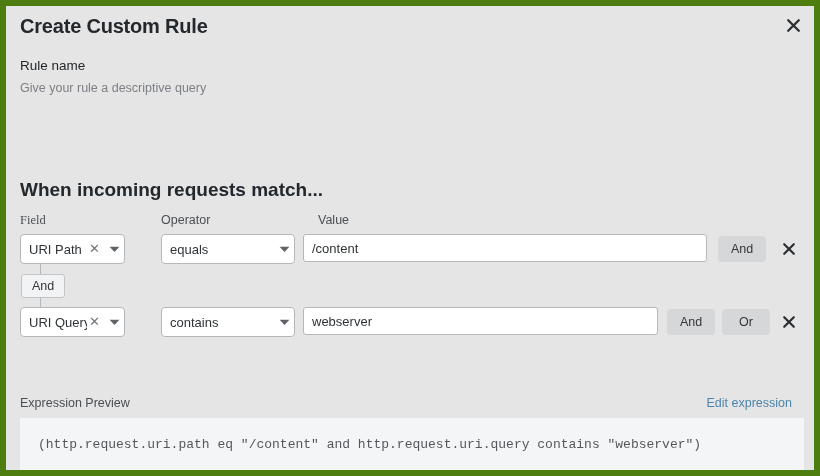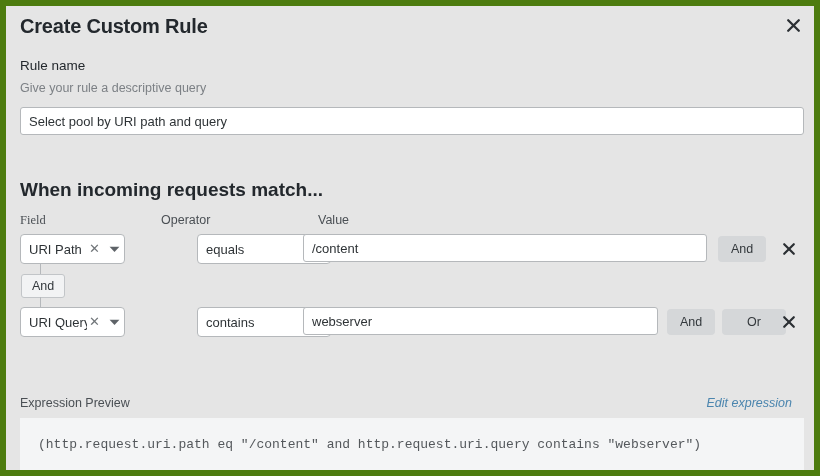--- a/index.html
+++ b/index.html
@@ -127,21 +127,20 @@
     color: #2e3336;
     user-select: none;
   }
   .select-field {
     left: 14px;
     width: 105px;
   }
   .select-operator {
     left: 155px;
     width: 134px;
-    margin-left: 36px;
   }
   .select-text {
     flex: 1 1 auto;
     padding-left: 8px;
     white-space: nowrap;
     overflow: hidden;
     text-overflow: clip;
   }
   .clear-x {
     flex: 0 0 auto;
@@ -197,21 +196,21 @@
     padding: 0;
     cursor: pointer;
   }
   .row-delete svg { display: block; }
 
   
   #and-btn-0    { left: 712px; width: 48px; }
   #delete-btn-0 { left: 772px; }
   
   #and-btn-1    { left: 661px; width: 48px; }
-  #or-btn-1     { left: 716px; width: 64px; }
+  #or-btn-1     { left: 716px; width: 48px; }
   #delete-btn-1 { left: 772px; }
 
   
   .connector-line {
     position: absolute;
     left: 34px;
     width: 1px;
     background: #b5b8bb;
   }
   #conn-top    { top: 258px; height: 11px; }
@@ -242,21 +241,20 @@
     color: #4a4f54;
   }
   .expr-edit-link {
     position: absolute;
     right: 22px;
     top: 390px;
     font-size: 12.5px;
     color: #4b85ae;
     text-decoration: none;
     cursor: pointer;
-    font-style: italic;
   }
   .expr-box {
     position: absolute;
     left: 14px;
     top: 412px;
     width: 784px;
     height: 52px;
     box-sizing: border-box;
     background: #f4f5f6;
     display: flex;
@@ -277,21 +275,20 @@
 
   <div class="dlg-title">Create Custom Rule</div>
   <button class="close-btn">
     <svg width="15" height="15" viewBox="0 0 15 15" aria-hidden="true">
       <path d="M2.2 2.2 L12.8 12.8 M12.8 2.2 L2.2 12.8" stroke="#2b2f33" stroke-width="2.3" stroke-linecap="round"></path>
     </svg>
   </button>
 
   <div class="field-label" id="rule-name-label">Rule name</div>
   <div class="field-help" id="rule-name-help">Give your rule a descriptive query</div>
-  <input class="text-input" id="rule-name-input" type="text" value="Select pool by URI path and query" style="">
 
   <div class="section-heading">When incoming requests match...</div>
 
   <div class="col-head" id="col-field">Field</div>
   <div class="col-head" id="col-operator">Operator</div>
   <div class="col-head" id="col-value">Value</div>
 
   <div class="connector-line" id="conn-top"></div>
   <div class="connector-badge">And</div>
   <div class="connector-line" id="conn-bottom"></div>

